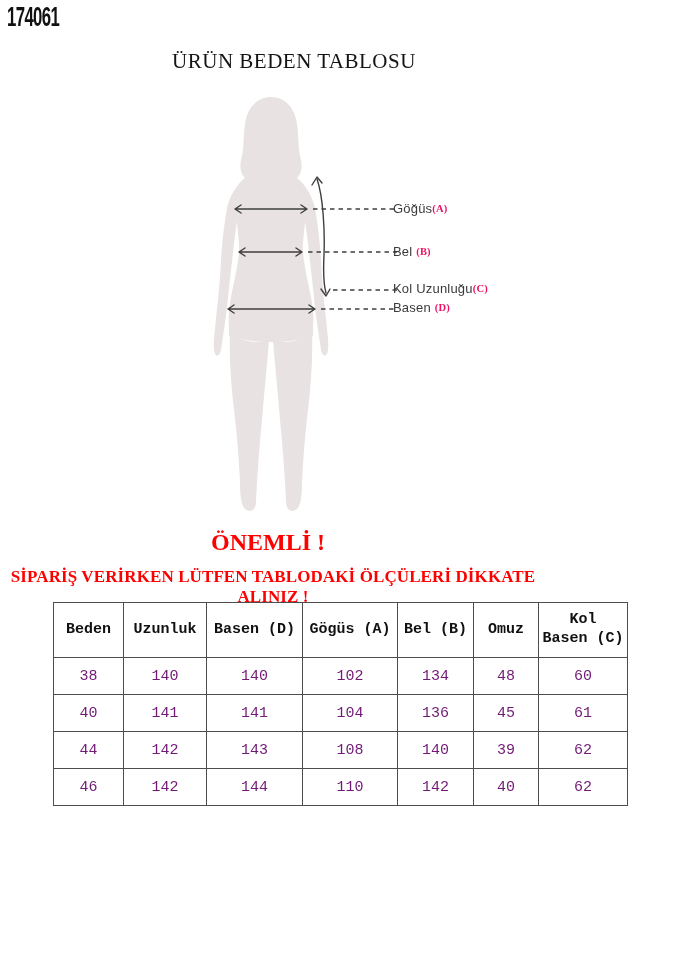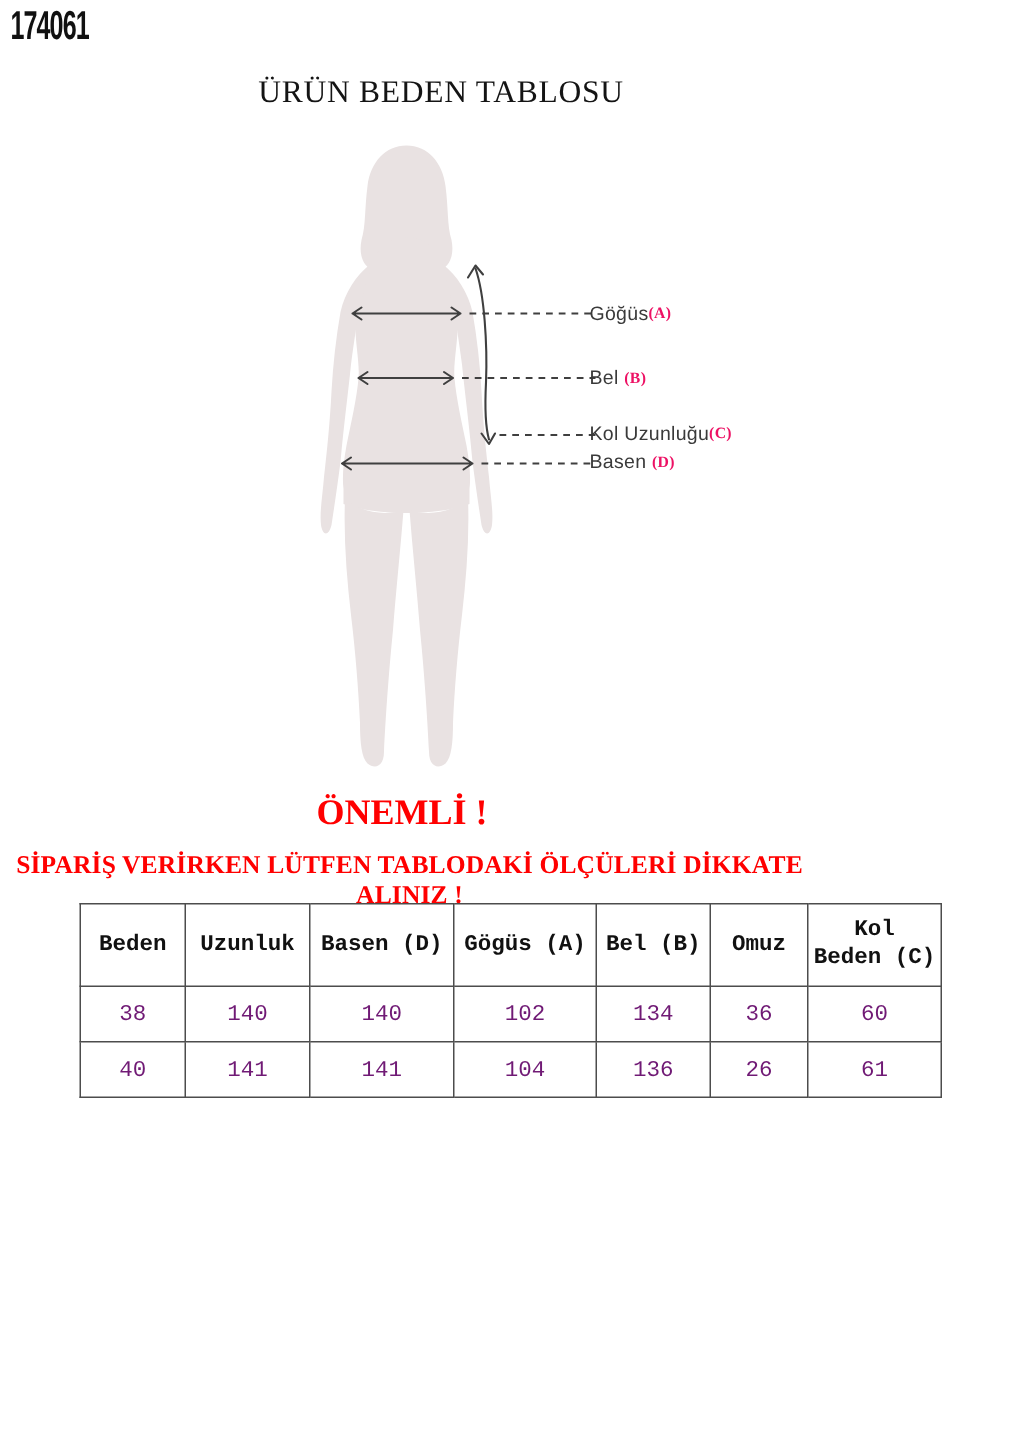--- a/index.html
+++ b/index.html
@@ -147,37 +147,55 @@
     </colgroup>
     <thead>
       <tr>
         <th>Beden</th>
         <th>Uzunluk</th>
         <th>Basen (D)</th>
         <th>Gögüs (A)</th>
         <th>Bel (B)</th>
         <th>Omuz</th>
         <th>Kol
-Beden (C)</th>
+Basen (C)</th>
       </tr>
     </thead>
     <tbody>
       <tr>
         <td>38</td>
         <td>140</td>
         <td>140</td>
         <td>102</td>
         <td>134</td>
-        <td>36</td>
+        <td>48</td>
         <td>60</td>
       </tr>
       <tr>
         <td>40</td>
         <td>141</td>
         <td>141</td>
         <td>104</td>
         <td>136</td>
-        <td>26</td>
+        <td>45</td>
         <td>61</td>
+      </tr>
+      <tr>
+        <td>44</td>
+        <td>142</td>
+        <td>143</td>
+        <td>108</td>
+        <td>140</td>
+        <td>39</td>
+        <td>62</td>
+      </tr>
+      <tr>
+        <td>46</td>
+        <td>142</td>
+        <td>144</td>
+        <td>110</td>
+        <td>142</td>
+        <td>40</td>
+        <td>62</td>
       </tr>
     </tbody>
   </table>
 </div>
 
 </body></html>

